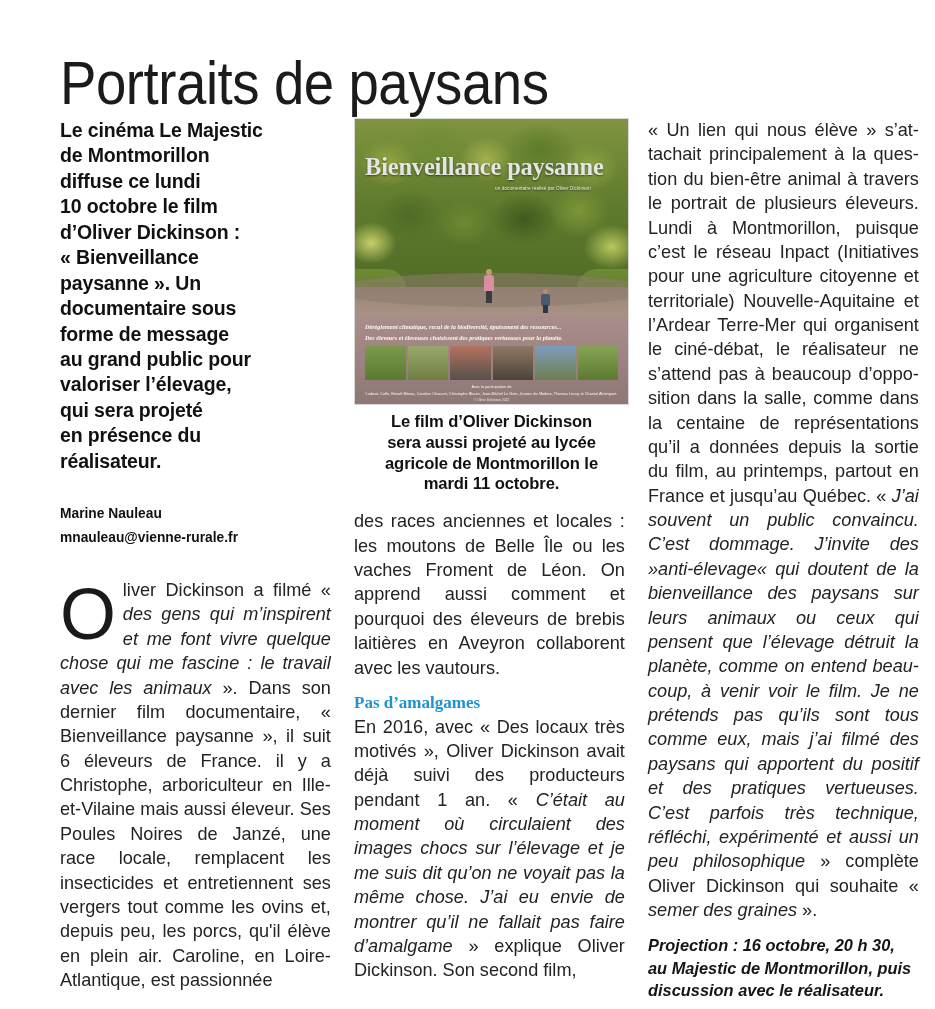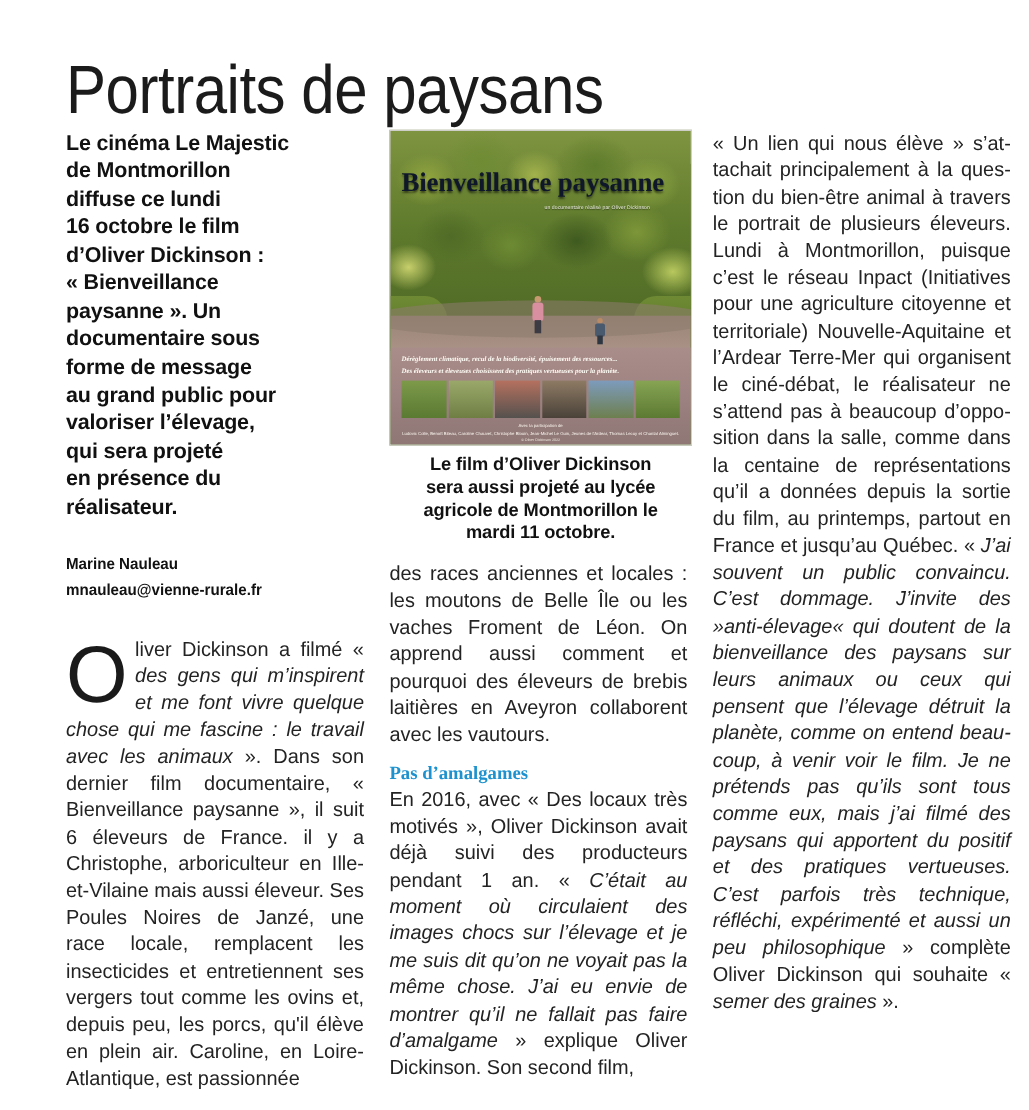--- a/index.html
+++ b/index.html
@@ -178,21 +178,21 @@
   .poster .person2 .head { position: absolute; left: 2px; top: 0; width: 5px; height: 5px; border-radius: 50%; background: #b98b66; }
   .poster .person2 .torso { position: absolute; left: 0; top: 5px; width: 9px; height: 12px; background: #4a5a6e; border-radius: 2px; }
   .poster .person2 .legs { position: absolute; left: 2px; top: 16px; width: 5px; height: 8px; background: #2e3642; }
 
   .poster .title-main {
     position: absolute; left: 10px; top: 36px; right: 6px;
     font-family: "Liberation Serif", serif;
     font-weight: bold;
     font-size: 24.5px;
     line-height: 1;
-    color: #0f172a;
+    color: #e5e5e5;
     text-shadow: 0 1px 2px rgba(0,0,0,.55);
     letter-spacing: -0.2px;
     white-space: nowrap;
   }
   .poster .title-credit {
     position: absolute; left: 140px; top: 67px; right: 8px;
     font-family: "Liberation Sans", sans-serif;
     font-size: 4.6px;
     letter-spacing: .1px;
     color: #f2f2ea;
@@ -273,21 +273,21 @@
 
 <div class="page">
 
   <h1 class="headline">Portraits de paysans</h1>
 
   <div class="col col-1">
 
     <div class="standfirst">Le cinéma Le Majestic
 de Montmorillon
 diffuse ce lundi
-16 octobre le film
+10 octobre le film
 d’Oliver Dickinson :
 « Bienveillance
 paysanne ». Un
 documentaire sous
 forme de message
 au grand public pour
 valoriser l’élevage,
 qui sera projeté
 en présence du
 réalisateur.</div>
@@ -377,15 +377,18 @@
       <span>En 2016, avec « Des locaux très motivés », Oliver Dickinson avait déjà suivi des producteurs pendant 1 an. « </span><i>C’était au moment où circulaient des images chocs sur l’élevage et je me suis dit qu’on ne voyait pas la même chose. J’ai eu envie de montrer qu’il ne fallait pas faire d’amalgame</i><span> » explique Oliver Dickinson. Son second film,</span>
     </p>
   </div>
 
   <div class="col col-3">
 
     <p class="body-text">
       <span>« Un lien qui nous élève » s’at­tachait principalement à la ques­tion du bien-être animal à travers le portrait de plusieurs éleveurs. Lundi à Montmorillon, puisque c’est le réseau Inpact (Initiatives pour une agriculture citoyenne et territoriale) Nouvelle-Aquitaine et l’Ardear Terre-Mer qui organisent le ciné-débat, le réalisateur ne s’attend pas à beaucoup d’oppo­sition dans la salle, comme dans la centaine de représentations qu’il a données depuis la sortie du film, au printemps, partout en France et jusqu’au Québec. « </span><i>J’ai souvent un public convaincu. C’est dommage. J’invite des »anti-élevage« qui doutent de la bienveillance des paysans sur leurs animaux ou ceux qui pensent que l’élevage détruit la planète, comme on entend beau­coup, à venir voir le film. Je ne pré­tends pas qu’ils sont tous comme eux, mais j’ai filmé des paysans qui apportent du positif et des pra­tiques vertueuses. C’est parfois très technique, réfléchi, expérimenté et aussi un peu philosophique</i><span> » com­plète Oliver Dickinson qui souhaite « </span><i>semer des graines</i><span> ».</span>
     </p>
 
+    <p class="practical">Projection : 16 octobre, 20 h 30,
+au Majestic de Montmorillon, puis
+discussion avec le réalisateur.</p>
   </div>
 
 </div>
 
 </body></html>

